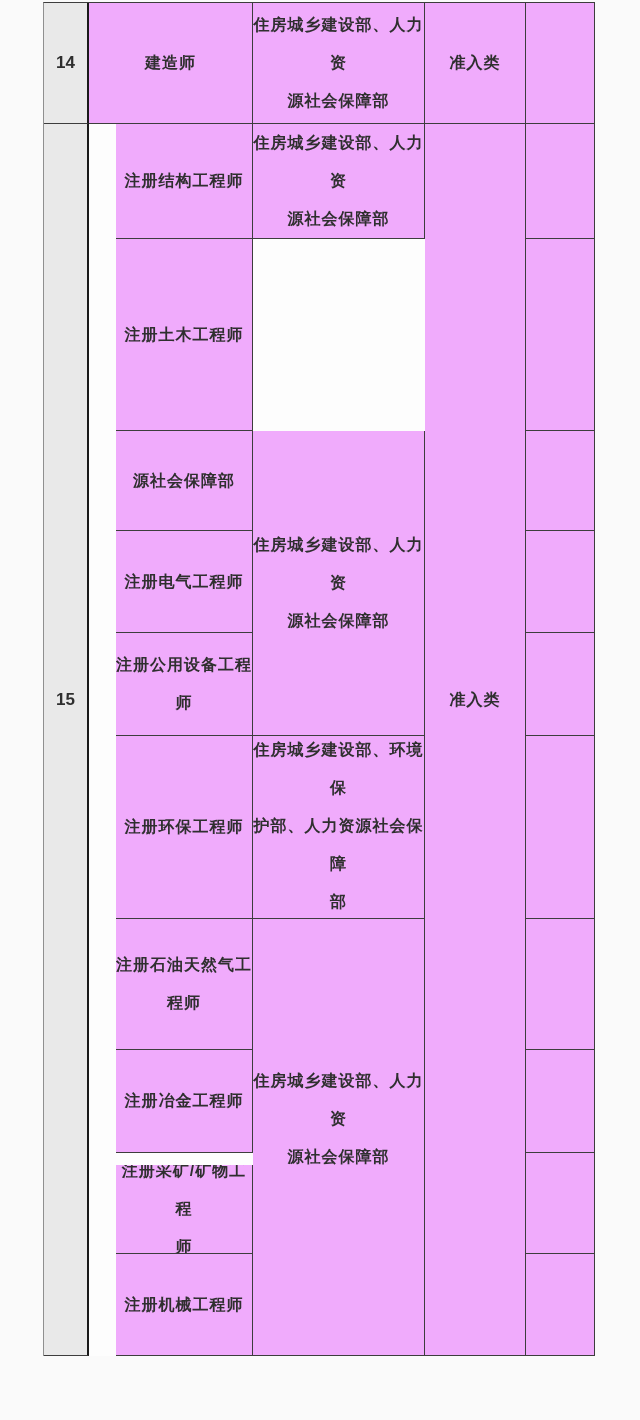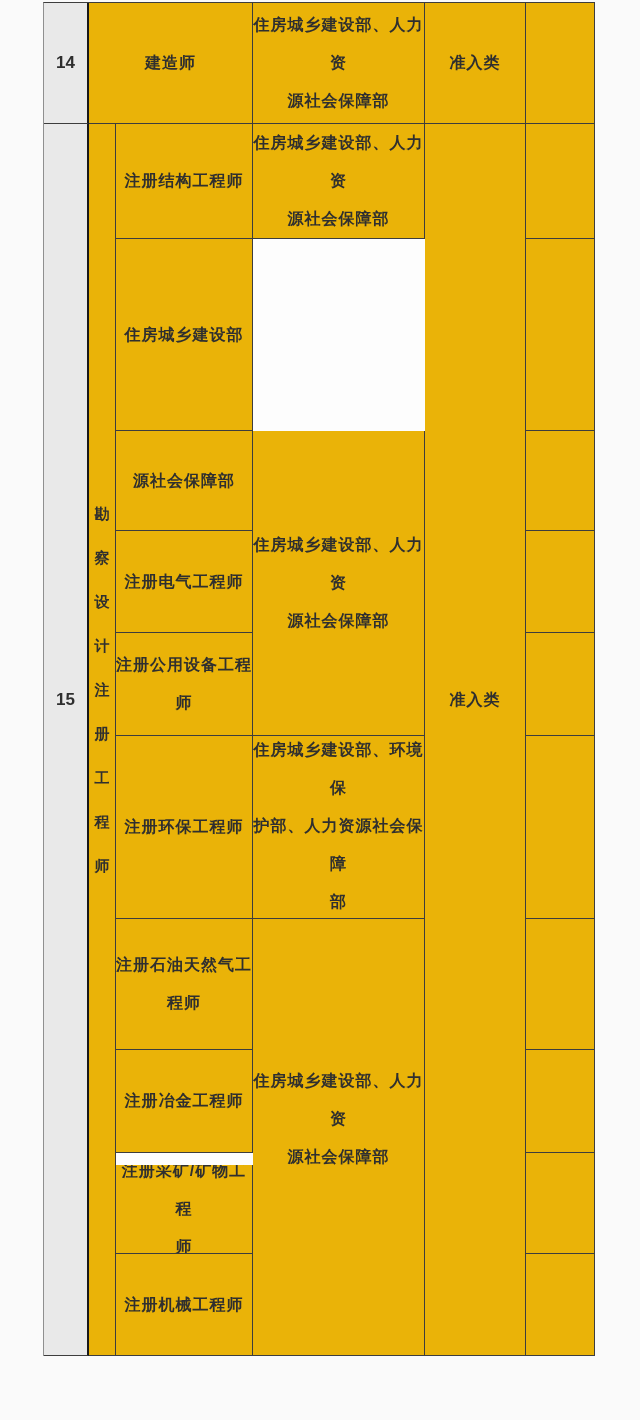--- a/index.html
+++ b/index.html
@@ -25,21 +25,21 @@
     border-right:1px solid #3d3d3d;
     border-bottom:1px solid #3d3d3d;
     display:flex;align-items:center;justify-content:center;
     text-align:center;
     font-size:16px;
     line-height:38px;
     letter-spacing:1px;
     font-weight:600;
     white-space:pre-line;
     overflow:hidden;
-    background:#eab308;
+    background:#f0abfc;
   }
   .numcol{
     background:#e9e9e9;
     border-right:2px solid #1a1a1a;
     font-size:17px;
     letter-spacing:0;
   }
   
   .a1{grid-column:1;grid-row:1;}
   .bc1{grid-column:2 / span 2;grid-row:1;}
@@ -104,29 +104,26 @@
 源社会保障部</span>
   </div>
   <div class="cell e1">
     <span>准入类</span>
   </div>
   <div class="cell f1"></div>
 
   <div class="cell numcol a15">
     <span class="up40">15</span>
   </div>
-  <div class="cell b15">
-    <span class="vert">勘察设计注册工程师</span>
-  </div>
 
   <div class="cell c-r2">
     <span class="inner">注册结构工程师</span>
   </div>
   <div class="cell c-r3">
-    <span class="inner">住房城乡建设部</span>
+    <span class="inner">注册土木工程师</span>
   </div>
   <div class="cell c-r4">
     <span class="inner">源社会保障部</span>
   </div>
   <div class="cell c-r5">
     <span class="inner">注册电气工程师</span>
   </div>
   <div class="cell c-r6">
     <span class="inner">注册公用设备工程
 师</span>

